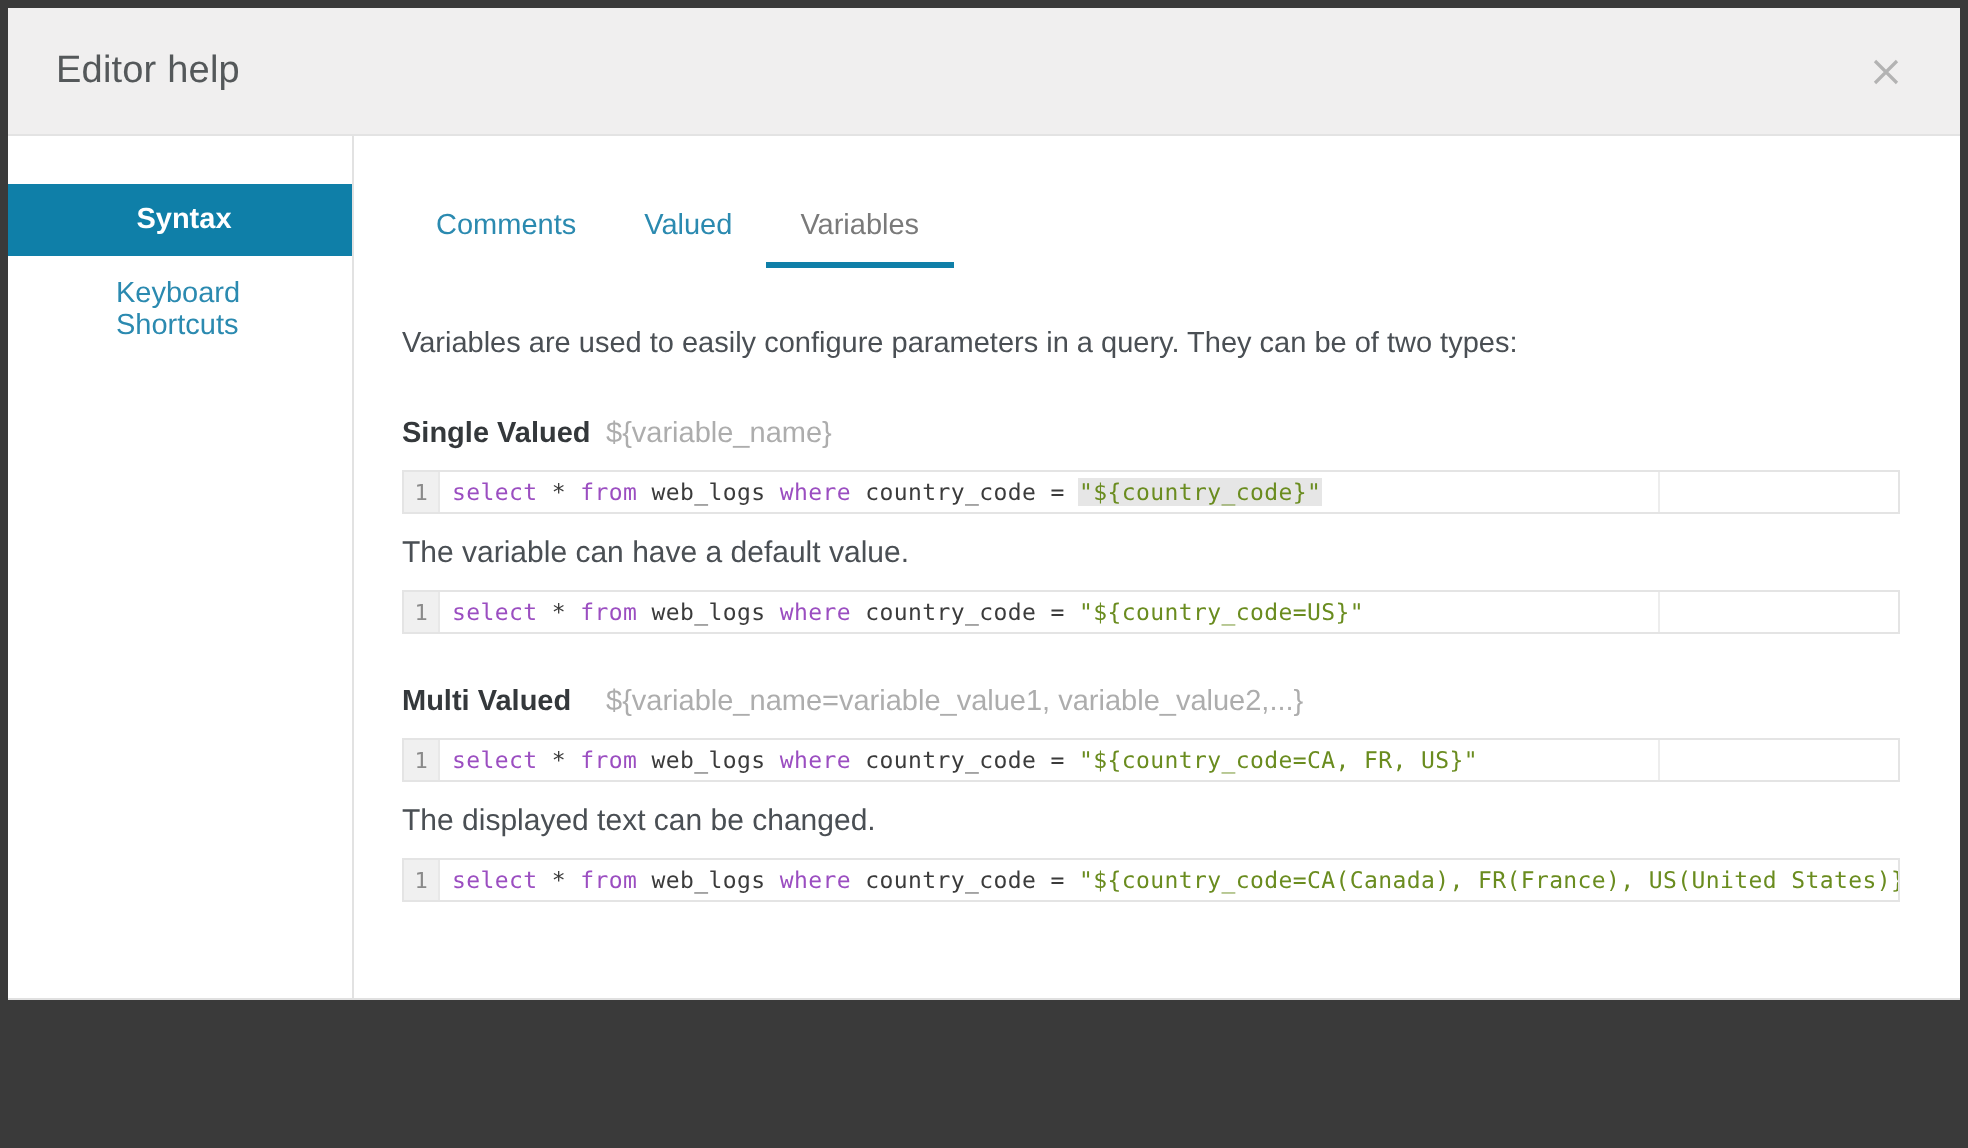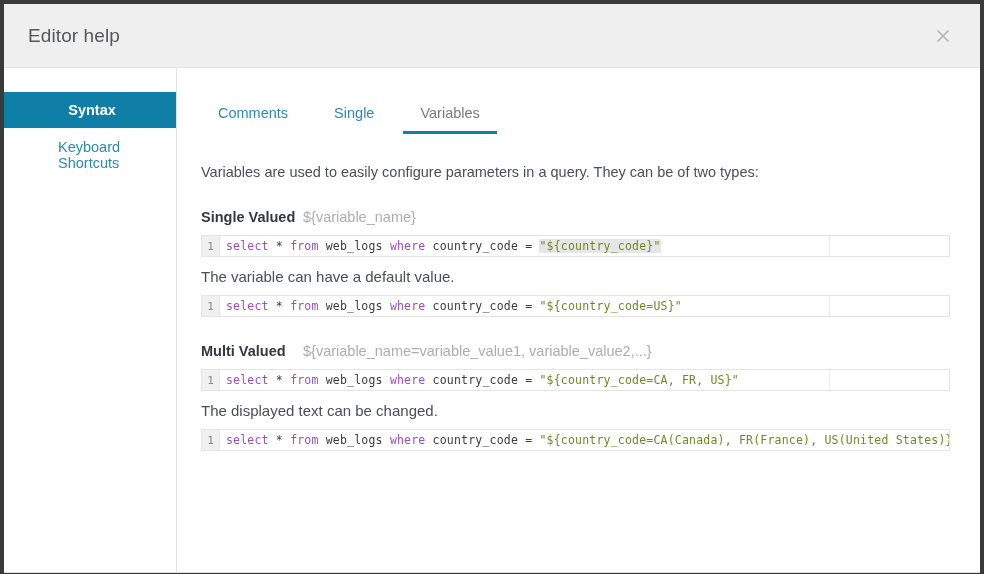--- a/index.html
+++ b/index.html
@@ -13,21 +13,21 @@
     overflow: hidden;
     font-family: "Liberation Sans", sans-serif;
     -webkit-font-smoothing: antialiased;
   }
 
   .dialog {
     position: absolute;
     left: 4px;
     top: 4px;
     width: 976px;
-    height: 569px;
+    height: 496px;
     background: #737373;
     box-sizing: border-box;
     display: flex;
     flex-direction: column;
     overflow: hidden;
   }
 
   
   .dialog-header {
     height: 64px;
@@ -98,21 +98,21 @@
     overflow: hidden;
   }
   .content-inner {
     padding: 24px 30px 0 24px;
   }
 
   
   .tabs {
     display: flex;
     align-items: flex-end;
-    gap: 12px;
+    gap: 0px;
     height: 42px;
   }
   .tab {
     font-size: 14.5px;
     color: #2b8ab0;
     padding: 0 17px 11px 17px;
     cursor: pointer;
     border-bottom: 3px solid transparent;
     line-height: 1;
   }
@@ -259,21 +259,21 @@
     </div>
 
     <div class="content">
       <div class="content-inner">
 
         <div class="tabs">
           <div class="tab">
             <span>Comments</span>
           </div>
           <div class="tab">
-            <span>Single</span>
+            <span>Valued</span>
           </div>
           <div class="tab active">
             <span>Variables</span>
           </div>
         </div>
 
         <div class="intro">Variables are used to easily configure parameters in a query. They can be of two types:</div>
 
         <div class="type-row">
           <div class="type-name">Single Valued</div>

